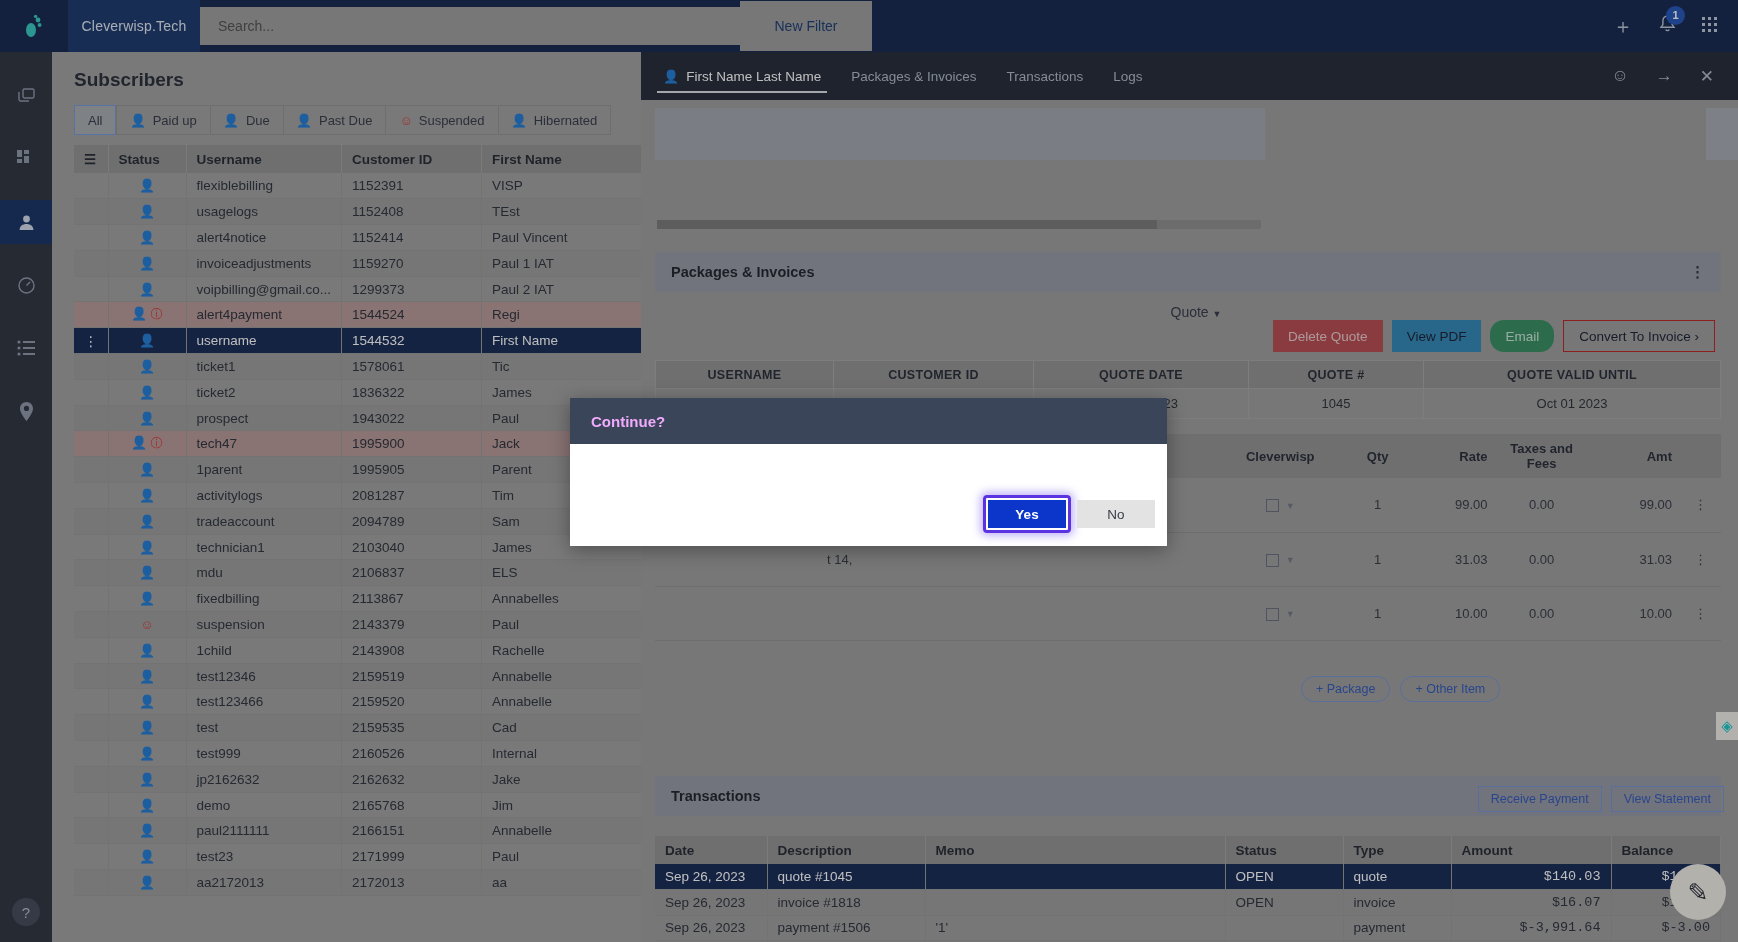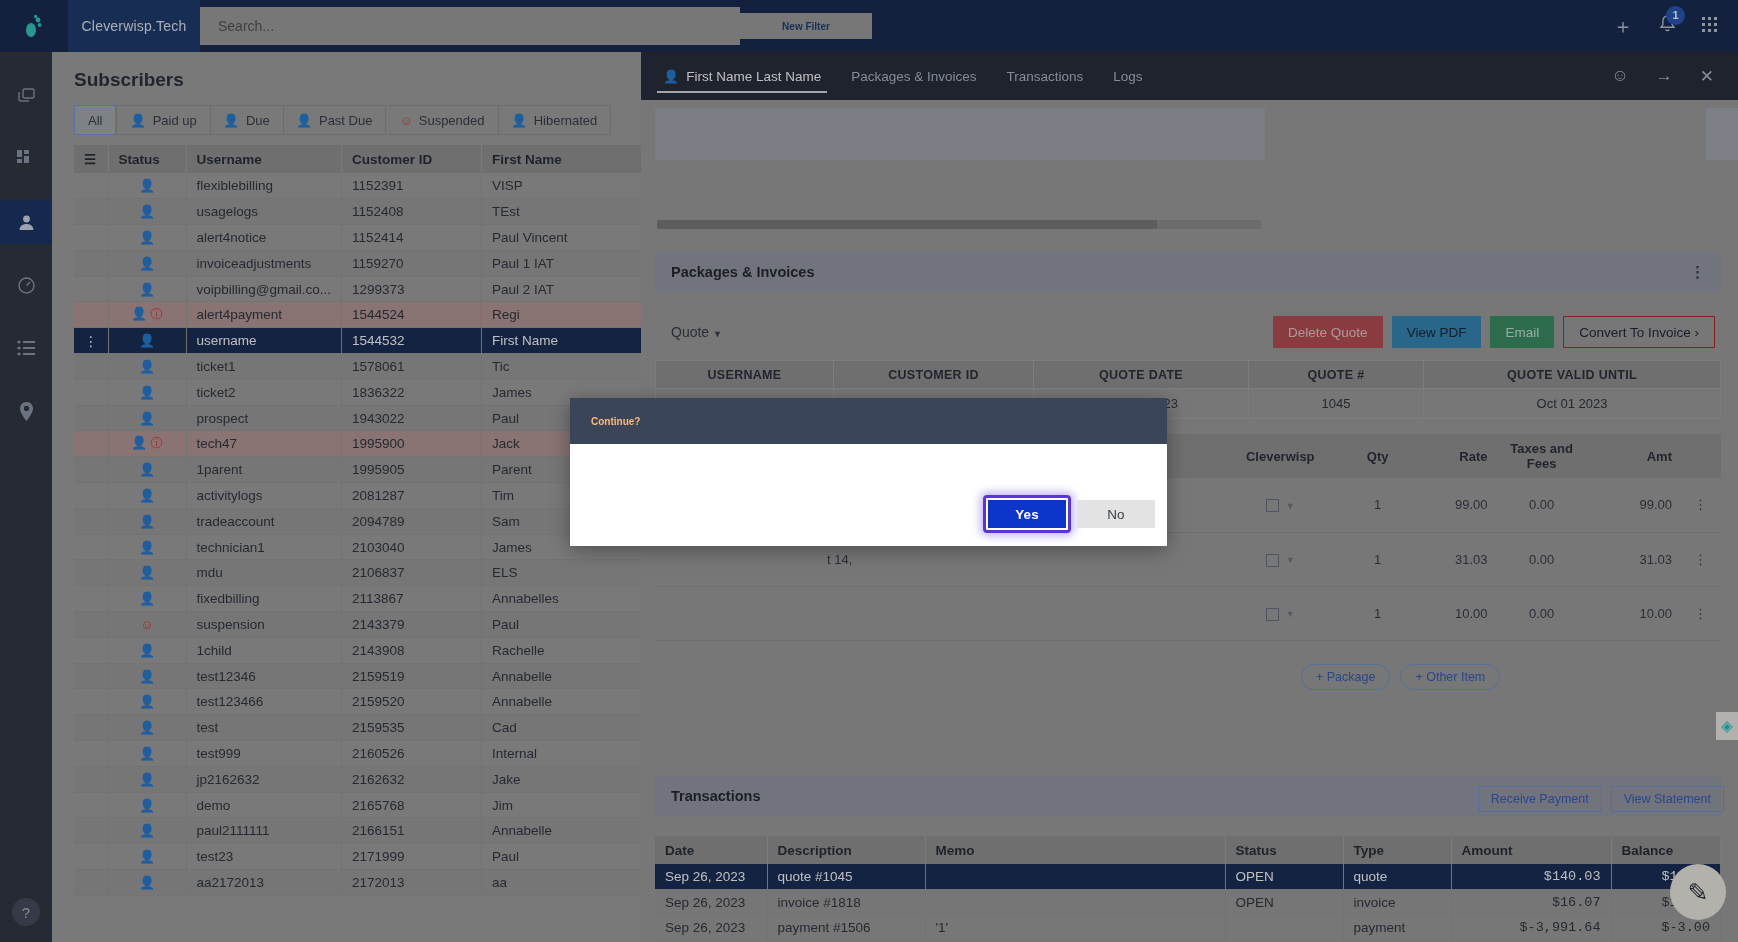--- a/index.html
+++ b/index.html
@@ -24,23 +24,23 @@
     width: 132px; height: 52px; background: #123066; color: #dfe6f2;
     display: flex; align-items: center; justify-content: center;
     font-size: 14px; letter-spacing: .2px;
   }
   .search-box {
     width: 540px; height: 38px; margin-left: 0; background: #9a9a9a;
     color: #4a4a4a; display: flex; align-items: center; padding-left: 18px;
     font-size: 14px; border: none;
   }
   .newfilter {
-    width: 132px; height: 26px; background: #9a9a9a; color: #12356e;
+    width: 132px; height: 50px; background: #9a9a9a; color: #12356e;
     display: flex; align-items: center; justify-content: center;
-    font-size: 10px; font-weight: 700; cursor: pointer;
+    font-size: 14px; font-weight: 400; cursor: pointer;
   }
   .topbar-right {
     margin-left: auto; display: flex; align-items: center;
     gap: 26px; padding-right: 20px;
   }
   .tb-icon { color: #b9c4d6; font-size: 20px; cursor: pointer; position: relative; line-height: 1; }
   .bell-badge {
     position: absolute; top: -9px; right: -9px; width: 19px; height: 19px;
     border-radius: 50%; background: #1a4fb5; color: #fff; font-size: 11px;
     display: flex; align-items: center; justify-content: center; font-weight: 700;
@@ -147,27 +147,27 @@
   .ghost-scroll i { display: block; width: 500px; height: 9px; background: #747474; }
   .ghost-right { position: absolute; top: 8px; left: 1065px; width: 260px; height: 52px; background: #a3a7b0; }
 
   .section-head {
     position: absolute; left: 14px; width: 1066px; height: 40px;
     background: #9296a2; display: flex; align-items: center;
     padding: 0 16px; color: #161b24; font-size: 14.5px; font-weight: 600;
   }
   .section-head .kebab { margin-left: auto; color: #2a3040; cursor: pointer; font-size: 15px; }
 
-  .pi-toolbar { position: absolute; left: 14px; top: 204px; width: 1066px; height: 56px; display: flex; align-items: center; }
+  .pi-toolbar { position: absolute; left: 14px; top: 204px; width: 1066px; height: 56px; display: flex; align-items: center; flex-direction: column; }
   .quote-sel { font-size: 14px; color: #2b3140; margin-left: 16px; cursor: pointer; }
   .pi-btns { margin-left: auto; display: flex; gap: 9px; padding-right: 6px; }
   .btn { height: 32px; padding: 0 15px; font-size: 13.5px; display: flex; align-items: center; justify-content: center; cursor: pointer; border: none; }
   .btn-red { background: #b5444a; color: #e7c9cb; }
   .btn-blue { background: #2a83b5; color: #0f172a; }
-  .btn-green { background: #2f8a5d; color: #cbe5d8; }
+  .btn-green { background: #2f8a5d; color: #cbe5d8; border-radius: 14px; }
   .btn-outline { background: transparent; color: #0f172a; border: 1px solid #b91c1c; }
 
   table.qtbl { border-collapse: collapse; width: 1066px; position: absolute; left: 14px; }
   table.qtbl th {
     background: #8e8e8e; color: #1d2330; font-size: 12.5px; font-weight: 600;
     height: 28px; border: 1px solid #a2a2a2; text-align: center; letter-spacing: .3px;
   }
   table.qtbl td {
     background: #9a9a9a; color: #232932; font-size: 13px; height: 30px;
     border: 1px solid #a2a2a2; text-align: center;
@@ -181,21 +181,21 @@
   }
   table.items td {
     font-size: 13px; color: #2b313c; height: 54px; padding: 0 8px;
     border-bottom: 1px solid #8d8d8d;
   }
   .chk { width: 13px; height: 13px; border: 1px solid #62687a; display: inline-block; vertical-align: middle; }
   .mini-caret { color: #6a7080; font-size: 9px; margin-left: 7px; }
   .blu { color: #1b4fd0; }
   .kebab-cell { color: #3b4150; cursor: pointer; }
 
-  .addbtns { position: absolute; left: 660px; top: 564px; display: flex; gap: 10px; }
+  .addbtns { position: absolute; left: 660px; top: 576px; display: flex; gap: 10px; }
   .pill { border: 1px solid #6f8dd0; border-radius: 16px; background: transparent; color: #2a52b8; font-size: 12.5px; height: 26px; padding: 0 14px; display: flex; align-items: center; cursor: pointer; }
 
   table.trx { border-collapse: collapse; width: 1066px; position: absolute; left: 14px; }
   table.trx th {
     background: #8e8e8e; color: #1b212c; font-size: 13.5px; font-weight: 700;
     text-align: left; height: 28px; padding: 0 10px;
     border-right: 1px solid #a0a0a0; white-space: nowrap;
   }
   table.trx td {
     font-size: 13.5px; color: #242a35; height: 25.6px; padding: 0 10px;
@@ -209,22 +209,22 @@
   .trx-btns { position: absolute; right: 14px; top: 686px; display: flex; gap: 9px; }
   .btn-thin { height: 26px; padding: 0 12px; font-size: 12.5px; border: 1px solid #6f8dd0; color: #2a52b8; background: transparent; display: flex; align-items: center; cursor: pointer; }
 
   
   .scrim { position: absolute; inset: 0; background: rgba(40,40,40,.30); z-index: 60; }
   .modal {
     position: absolute; left: 570px; top: 398px; width: 597px; height: 148px;
     background: #ffffff; z-index: 61; box-shadow: 0 4px 18px rgba(0,0,0,.35);
   }
   .modal-head {
-    height: 46px; background: #3b4559; color: #fdba74; display: flex;
-    align-items: center; padding-left: 21px; font-size: 10px; font-weight: 700;
+    height: 46px; background: #3b4559; color: #f0abfc; display: flex;
+    align-items: center; padding-left: 21px; font-size: 15px; font-weight: 700;
   }
   .modal-msg { padding: 22px 21px 0 21px; font-size: 14px; color: #3a4049; }
   .modal-btns { position: absolute; right: 12px; bottom: 13px; display: flex; align-items: center; gap: 0; }
   .yes-wrap { border: 3px solid #5b33e0; border-radius: 4px; padding: 2px; box-shadow: 0 0 9px 3px rgba(120,90,240,.45); }
   .btn-yes { width: 78px; height: 28px; background: #0c35c9; color: #fff; font-size: 13.5px; display: flex; align-items: center; justify-content: center; cursor: pointer; font-weight: 600; }
   .btn-no { width: 78px; height: 28px; background: #e3e3e3; color: #3a4049; font-size: 13.5px; display: flex; align-items: center; justify-content: center; cursor: pointer; margin-left: 6px; }
 
   .chat-bubble {
     position: absolute; right: 12px; bottom: 22px; width: 56px; height: 56px;
     border-radius: 50%; background: #efece6; display: flex; align-items: center;

